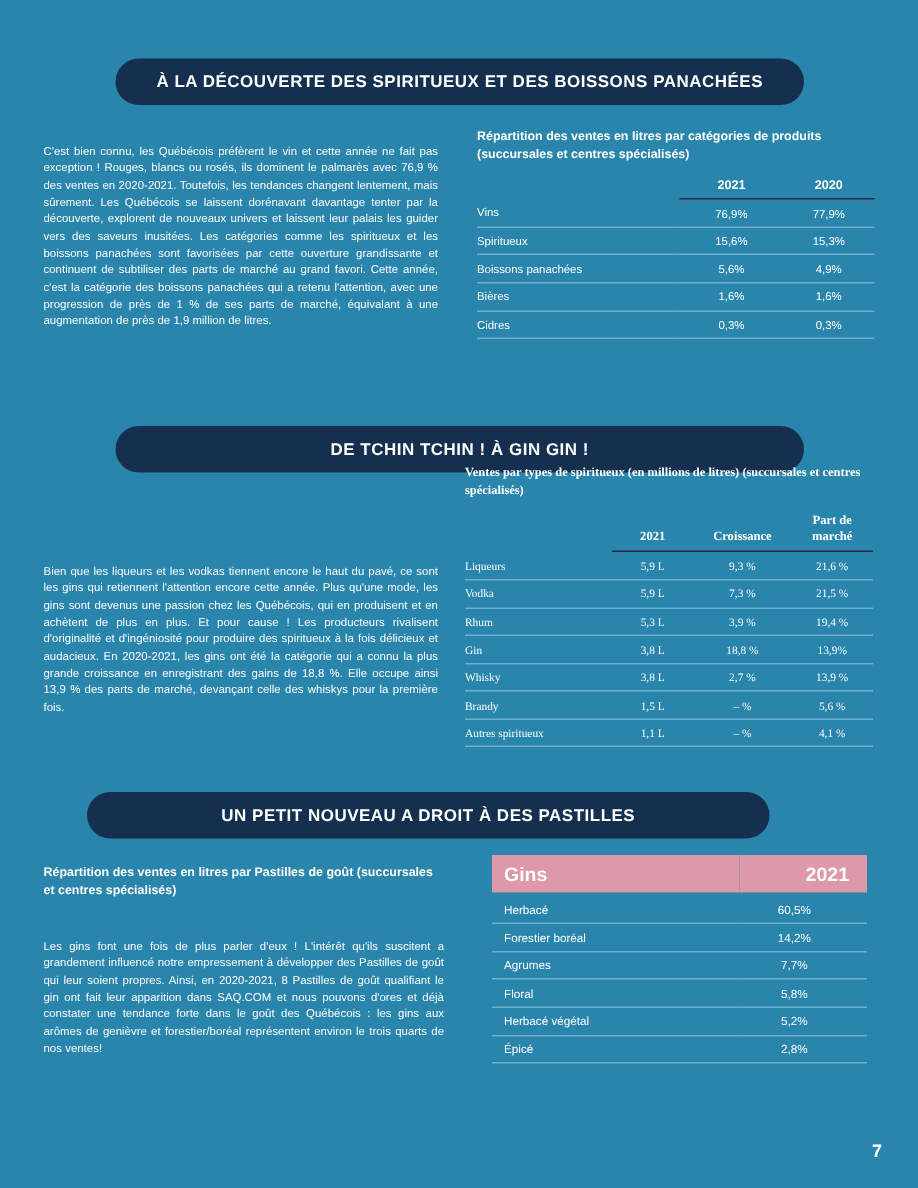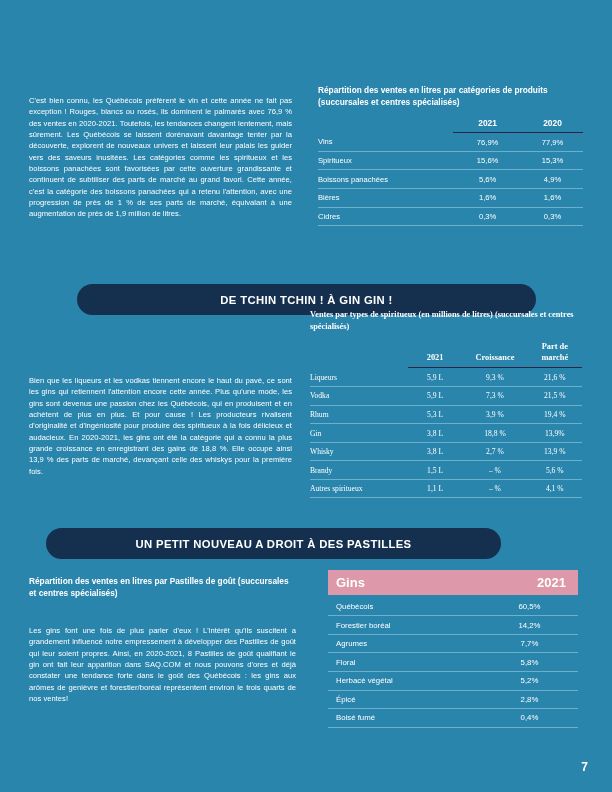--- a/index.html
+++ b/index.html
@@ -37,21 +37,21 @@
     font-size: 11.3px;
     font-weight: bold;
     letter-spacing: 0.35px;
     color: #ffffff;
     text-align: center;
     white-space: nowrap;
   }
 
   #banner-1 { left: 77px; top: 39px;  width: 459px; height: 31px; }
   #banner-2 { left: 77px; top: 284px; width: 459px; height: 31px; }
-  #banner-3 { left: 46px; top: 528px; width: 455px; height: 31px; }
+  #banner-3 { left: 58px; top: 528px; width: 455px; height: 31px; }
 
   
   .body-col {
     position: absolute;
     font-size: 7.6px;
     line-height: 11.35px;
     text-align: justify;
     color: #ffffff;
     letter-spacing: 0.02px;
   }
@@ -152,20 +152,23 @@
     font-size: 12px;
     font-weight: bold;
     color: #ffffff;
   }
 </style>
 </head>
 <body>
 
 <div class="page">
 
+  <div class="banner" id="banner-1">
+    <div class="banner-text">À LA DÉCOUVERTE DES SPIRITUEUX ET DES BOISSONS PANACHÉES</div>
+  </div>
 
   <div class="body-col" id="para-1">C'est bien connu, les Québécois préfèrent le vin et cette année ne fait pas exception ! Rouges, blancs ou rosés, ils dominent le palmarès avec 76,9 % des ventes en 2020-2021. Toutefois, les tendances changent lentement, mais sûrement. Les Québécois se laissent dorénavant davantage tenter par la découverte, explorent de nouveaux univers et laissent leur palais les guider vers des saveurs inusitées. Les catégories comme les spiritueux et les boissons panachées sont favorisées par cette ouverture grandissante et continuent de subtiliser des parts de marché au grand favori. Cette année, c'est la catégorie des boissons panachées qui a retenu l'attention, avec une progression de près de 1 % de ses parts de marché, équivalant à une augmentation de près de 1,9 million de litres.</div>
 
   <div class="table-block" id="table-1-block">
     <div class="table-title">Répartition des ventes en litres par catégories de produits (succursales et centres spécialisés)</div>
     <table class="data" id="table-1">
       <colgroup>
           <col class="c0">
           <col class="c1">
           <col class="c2">
@@ -292,21 +295,21 @@
           <col class="c1">
         </colgroup>
       <thead>
         <tr>
           <th class="head-label">Gins</th>
           <th class="head-year">2021</th>
         </tr>
       </thead>
       <tbody>
         <tr>
-          <td class="label">Québécois</td>
+          <td class="label">Herbacé</td>
           <td class="val">60,5%</td>
         </tr>
         <tr>
           <td class="label">Forestier boréal</td>
           <td class="val">14,2%</td>
         </tr>
         <tr>
           <td class="label">Agrumes</td>
           <td class="val">7,7%</td>
         </tr>
@@ -315,23 +318,19 @@
           <td class="val">5,8%</td>
         </tr>
         <tr>
           <td class="label">Herbacé végétal</td>
           <td class="val">5,2%</td>
         </tr>
         <tr>
           <td class="label">Épicé</td>
           <td class="val">2,8%</td>
         </tr>
-        <tr>
-          <td class="label">Boisé fumé</td>
-          <td class="val">0,4%</td>
-        </tr>
       </tbody>
     </table>
   </div>
 
   <div id="page-number">7</div>
 
 </div>
 
 </body></html>

